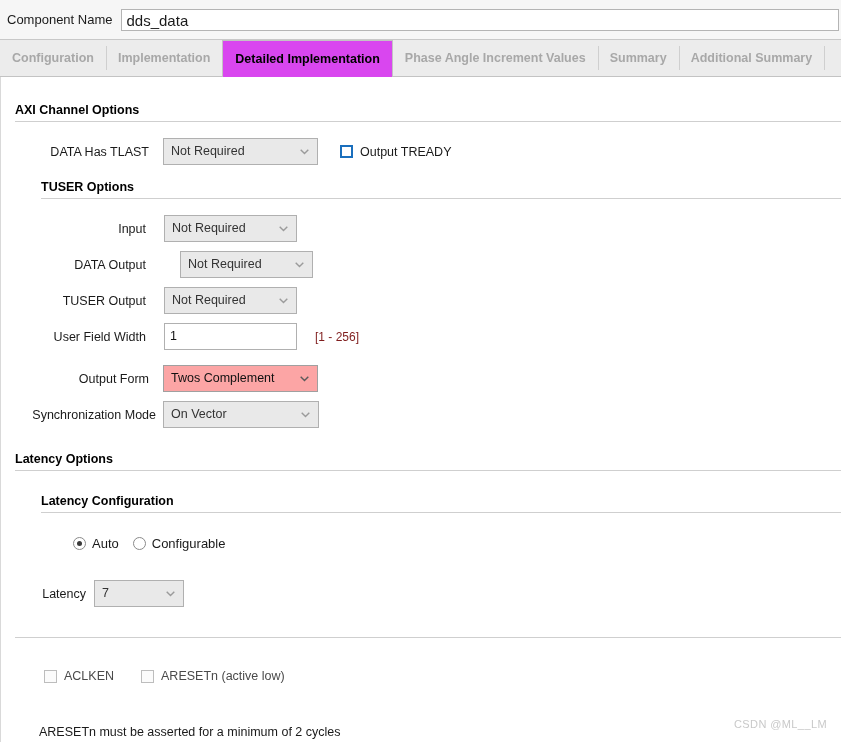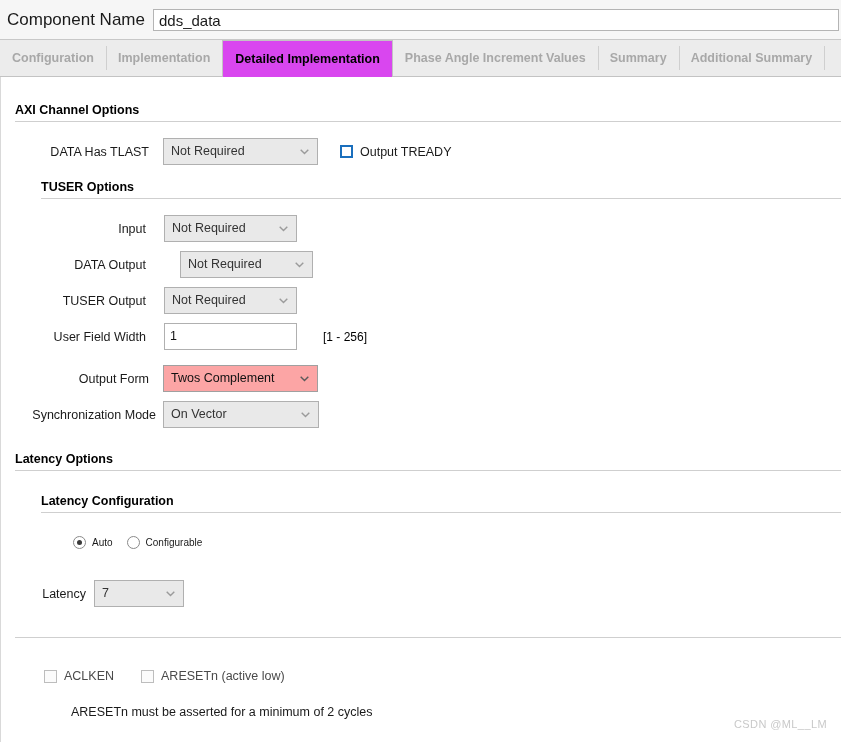--- a/index.html
+++ b/index.html
@@ -21,21 +21,21 @@
   #component-bar {
     height: 40px;
     background: #f6f6f6;
     border-bottom: 1px solid #c8c8c8;
     display: flex;
     align-items: center;
     padding: 0 0 0 7px;
     box-sizing: border-box;
   }
   #component-bar .label {
-    font-size: 17px;
+    font-size: 13px;
     color: #1a1a1a;
     margin-right: 8px;
     white-space: nowrap;
   }
   #component-bar .field {
     flex: 1;
     height: 22px;
     line-height: 22px;
     background: #ffffff;
     border: 1px solid #b4b4b4;
@@ -175,22 +175,22 @@
     background: #ffffff;
     font-size: 12.5px;
     color: #111111;
     line-height: 25px;
     padding-left: 5px;
     white-space: nowrap;
     overflow: hidden;
   }
   .hint {
     font-size: 12px;
-    color: #000000;
-    margin-left: 26px;
+    color: #7f1d1d;
+    margin-left: 18px;
     white-space: nowrap;
   }
 
   
   .cb-wrap {
     display: flex;
     align-items: center;
     white-space: nowrap;
   }
   .cb {
@@ -235,21 +235,21 @@
     position: absolute;
     left: 50%;
     top: 50%;
     width: 5px;
     height: 5px;
     margin-left: -2.5px;
     margin-top: -2.5px;
     border-radius: 50%;
     background: #3a3a3a;
   }
-  .rd-label { font-size: 10px; color: #1a1a1a; }
+  .rd-label { font-size: 13px; color: #1a1a1a; }
 
   .note {
     font-size: 12.5px;
     color: #1a1a1a;
   }
 
   #watermark {
     position: absolute;
     right: 14px;
     bottom: 12px;
@@ -416,16 +416,16 @@
     <div class="cb-wrap" style="margin-right:27px;">
       <span class="cb disabled"></span>
       <span class="cb-label disabled">ACLKEN</span>
     </div>
     <div class="cb-wrap">
       <span class="cb disabled"></span>
       <span class="cb-label disabled">ARESETn (active low)</span>
     </div>
   </div>
 
-  <div class="abs note" style="left:38px; top:628px;margin-left:32px;">ARESETn must be asserted for a minimum of 2 cycles</div>
+  <div class="abs note" style="left:38px; top:648px;">ARESETn must be asserted for a minimum of 2 cycles</div>
 
   <div id="watermark">CSDN @ML__LM</div>
 </div>
 
 </body></html>

